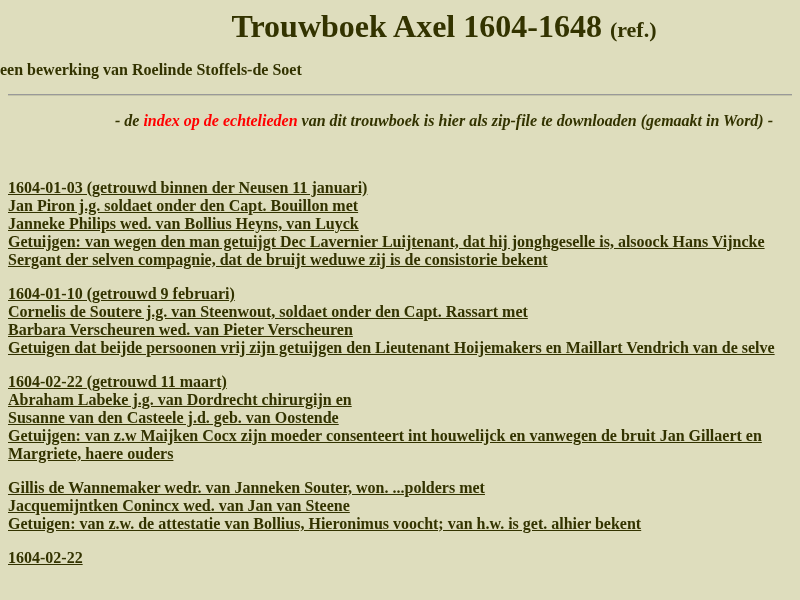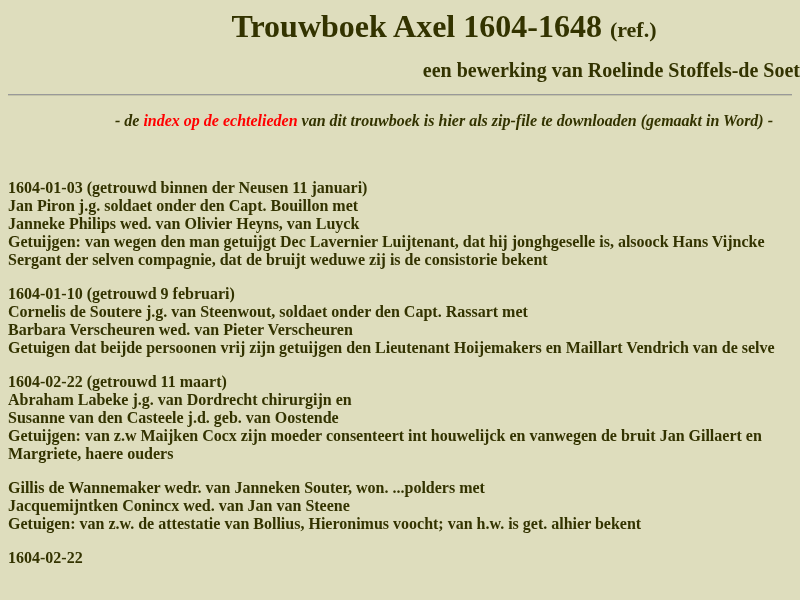--- a/index.html
+++ b/index.html
@@ -29,22 +29,22 @@
     padding-left: 28px;
   }
   .title .ref {
     font-size: 22px;
   }
   .subtitle {
     position: absolute;
     top: 60px;
     left: 0;
     width: 800px;
-    text-align: right;
-    font-size: 20px;
+    text-align: left;
+    font-size: 16px;
     line-height: 20px;
     margin: 0;
   }
   .rule {
     position: absolute;
     top: 94px;
     left: 8px;
     width: 784px;
     height: 0;
     border: none;
@@ -74,39 +74,40 @@
     left: 8px;
     width: 784px;
     font-size: 16px;
     line-height: 18px;
   }
   .entry {
     margin: 0 0 16px 0;
   }
   .entry .line {
     display: block;
+    text-decoration: underline;
   }
 </style>
 </head>
 <body>
 
 <h1 class="title"><span>Trouwboek Axel 1604-1648</span> <span class="ref">(ref.)</span></h1>
 
 <p class="subtitle">een bewerking van Roelinde Stoffels-de Soet</p>
 
 <hr class="rule">
 
 <p class="notice"><span>- de </span><a href="#">index op de echtelieden</a><span> van dit trouwboek is hier als zip-file te downloaden (gemaakt in Word) -</span></p>
 
 <div class="entries">
 
   <div class="entry">
     <span class="line">1604-01-03 (getrouwd binnen der Neusen 11 januari)</span>
     <span class="line">Jan Piron j.g. soldaet onder den Capt. Bouillon met</span>
-    <span class="line">Janneke Philips wed. van Olivier Heyns, van Luyck</span>
+    <span class="line">Janneke Philips wed. van Bollius Heyns, van Luyck</span>
     <span class="line">Getuijgen: van wegen den man getuijgt Dec Lavernier Luijtenant, dat hij jonghgeselle is, alsoock Hans Vijncke</span>
     <span class="line">Sergant der selven compagnie, dat de bruijt weduwe zij is de consistorie bekent</span>
   </div>
 
   <div class="entry">
     <span class="line">1604-01-10 (getrouwd 9 februari)</span>
     <span class="line">Cornelis de Soutere j.g. van Steenwout, soldaet onder den Capt. Rassart met</span>
     <span class="line">Barbara Verscheuren wed. van Pieter Verscheuren</span>
     <span class="line">Getuigen dat beijde persoonen vrij zijn getuijgen den Lieutenant Hoijemakers en Maillart Vendrich van de selve</span>
   </div>

